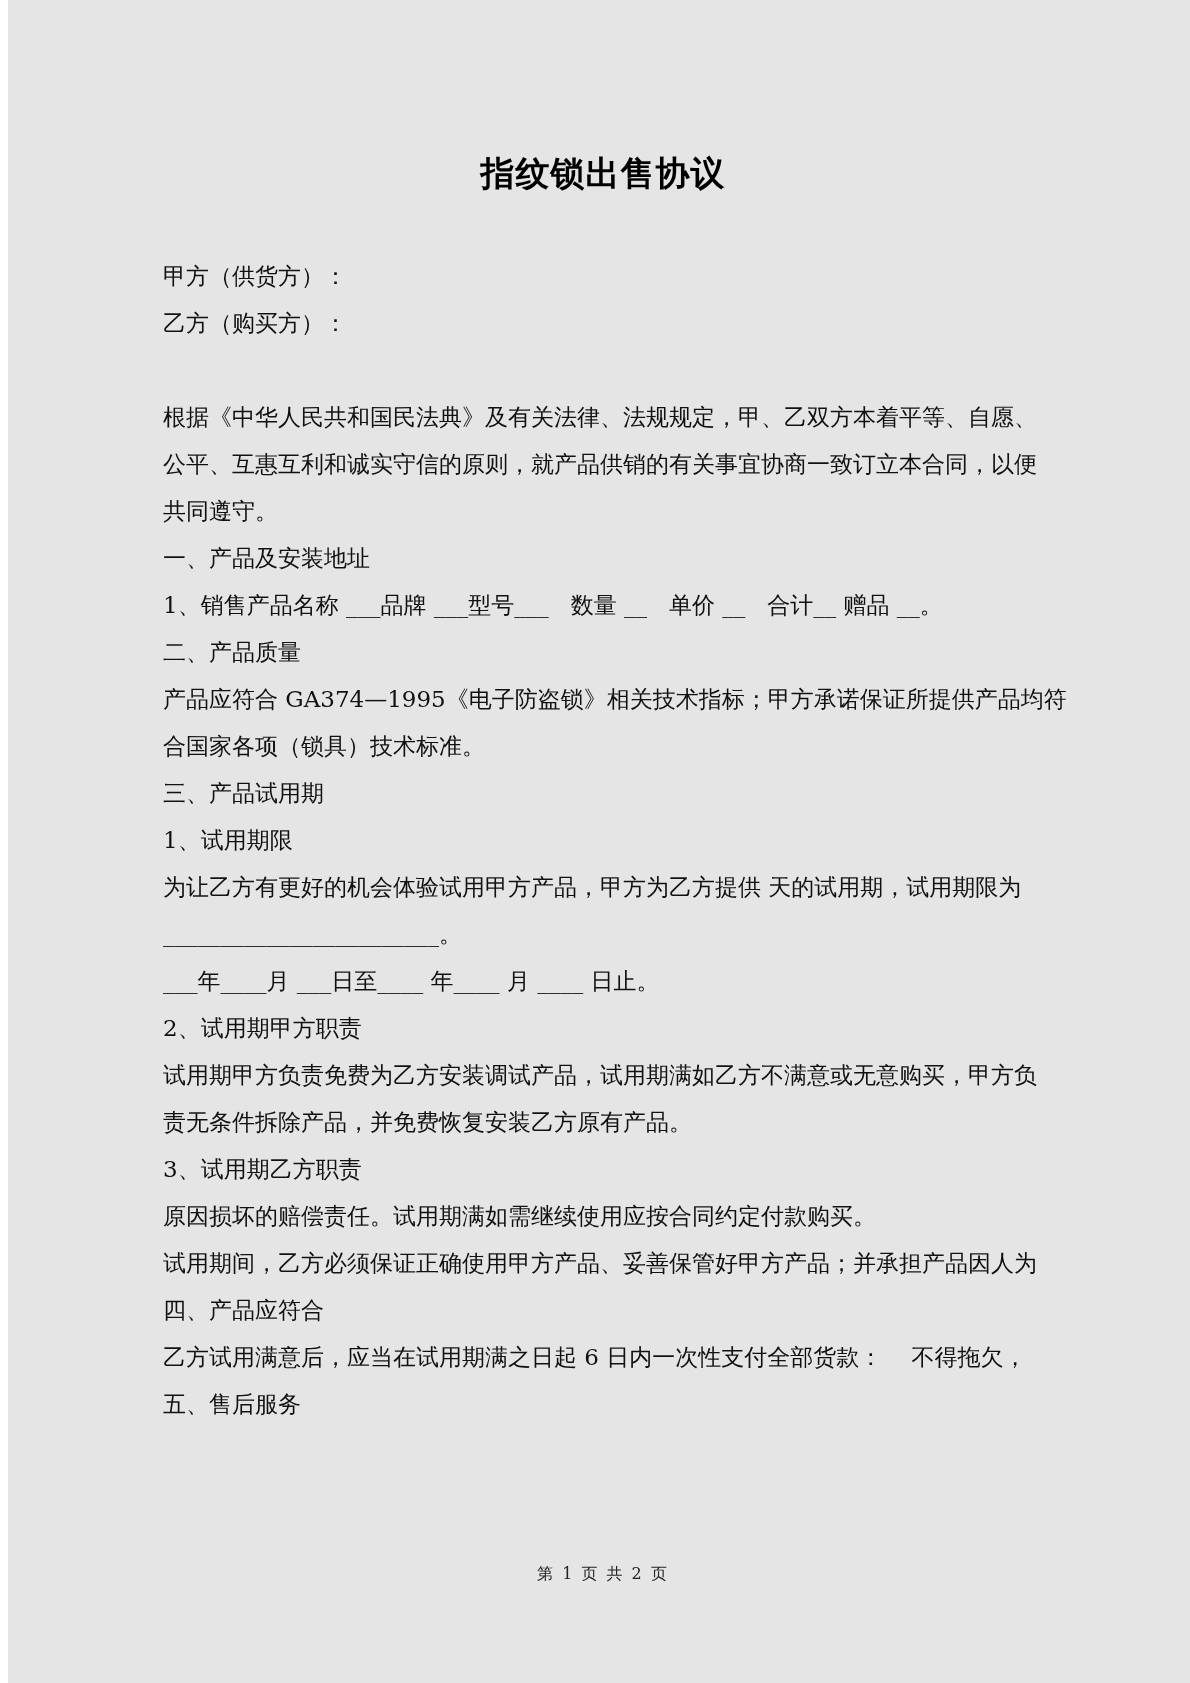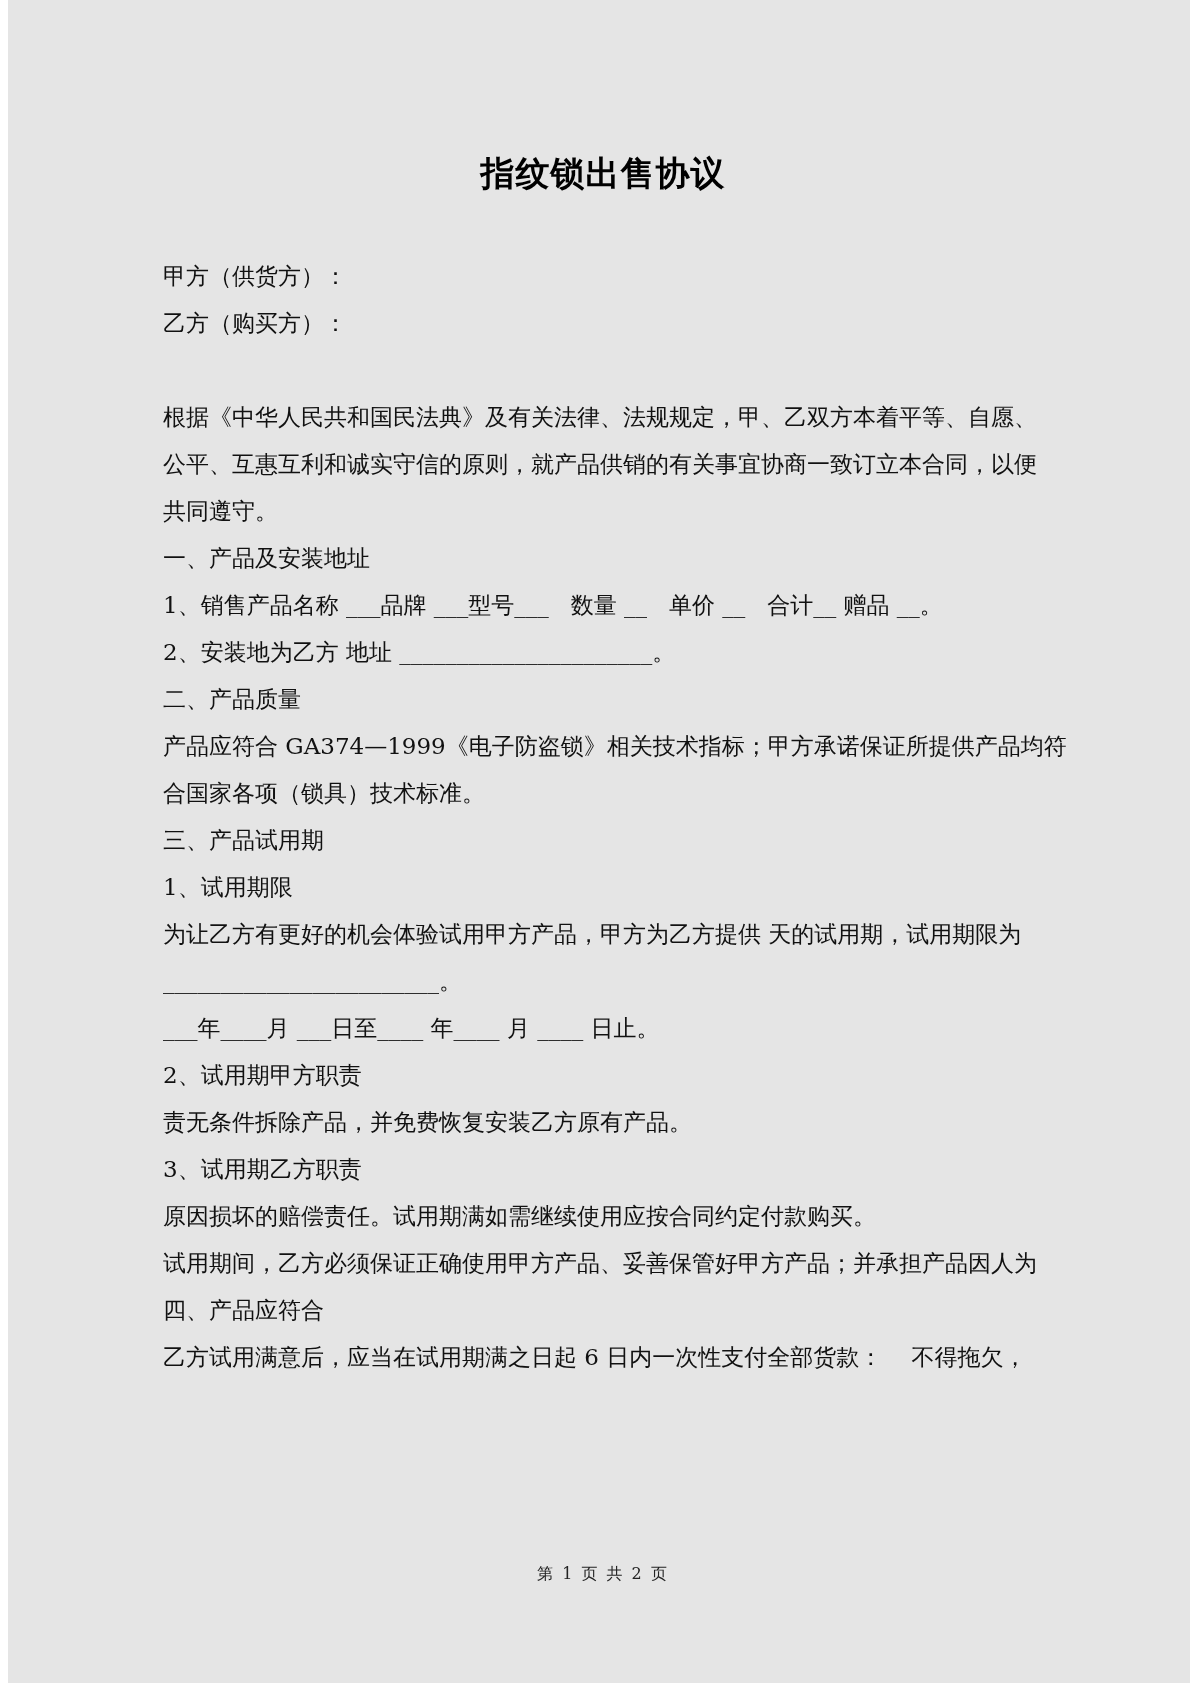--- a/index.html
+++ b/index.html
@@ -26,36 +26,37 @@
     <div class="line">甲方（供货方）：</div>
     <div class="line">乙方（购买方）：</div>
     <div class="gap"></div>
 
     <div class="line">根据《中华人民共和国民法典》及有关法律、法规规定，甲、乙双方本着平等、自愿、</div>
     <div class="line">公平、互惠互利和诚实守信的原则，就产品供销的有关事宜协商一致订立本合同，以便</div>
     <div class="line">共同遵守。</div>
 
     <div class="line">一、产品及安装地址</div>
     <div class="line">1、销售产品名称 ___品牌 ___型号___   数量 __   单价 __   合计__ 赠品 __。</div>
-    <div class="line">2、安装地为乙方 地址 ______________________。</div>
 
     <div class="line">二、产品质量</div>
-    <div class="line">产品应符合 GA374—1999《电子防盗锁》相关技术指标；甲方承诺保证所提供产品均符</div>
+    <div class="line">产品应符合 GA374—1995《电子防盗锁》相关技术指标；甲方承诺保证所提供产品均符</div>
     <div class="line">合国家各项（锁具）技术标准。</div>
 
     <div class="line">三、产品试用期</div>
     <div class="line">1、试用期限</div>
     <div class="line">为让乙方有更好的机会体验试用甲方产品，甲方为乙方提供 天的试用期，试用期限为</div>
     <div class="line">________________________。</div>
     <div class="line">___年____月 ___日至____ 年____ 月 ____ 日止。</div>
     <div class="line">2、试用期甲方职责</div>
+    <div class="line">试用期甲方负责免费为乙方安装调试产品，试用期满如乙方不满意或无意购买，甲方负</div>
     <div class="line">责无条件拆除产品，并免费恢复安装乙方原有产品。</div>
     <div class="line">3、试用期乙方职责</div>
     <div class="line">原因损坏的赔偿责任。试用期满如需继续使用应按合同约定付款购买。</div>
     <div class="line">试用期间，乙方必须保证正确使用甲方产品、妥善保管好甲方产品；并承担产品因人为</div>
 
     <div class="line">四、产品应符合</div>
     <div class="line">乙方试用满意后，应当在试用期满之日起 6 日内一次性支付全部货款：    不得拖欠，</div>
 
+    <div class="line">五、售后服务</div>
   </div>
 
   <div class="footer">第 1 页 共 2 页</div>
 </div>
 
 </body></html>

